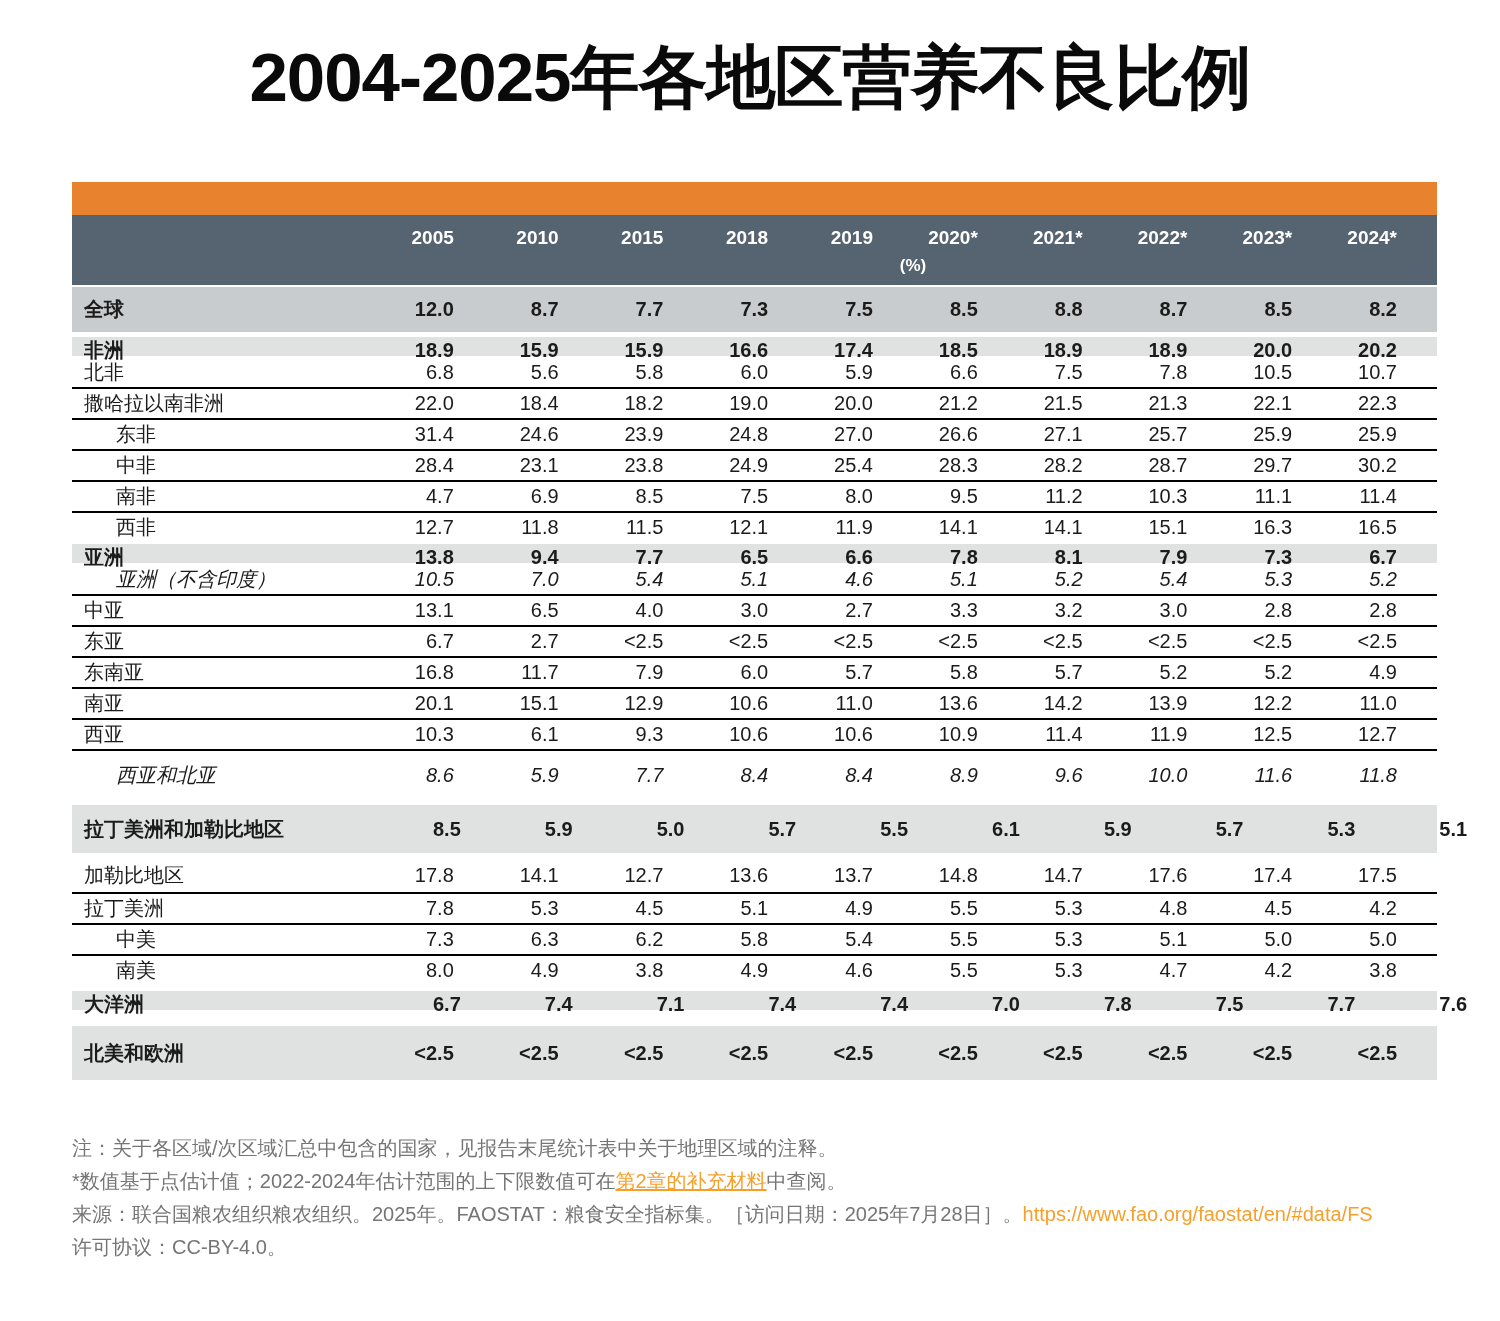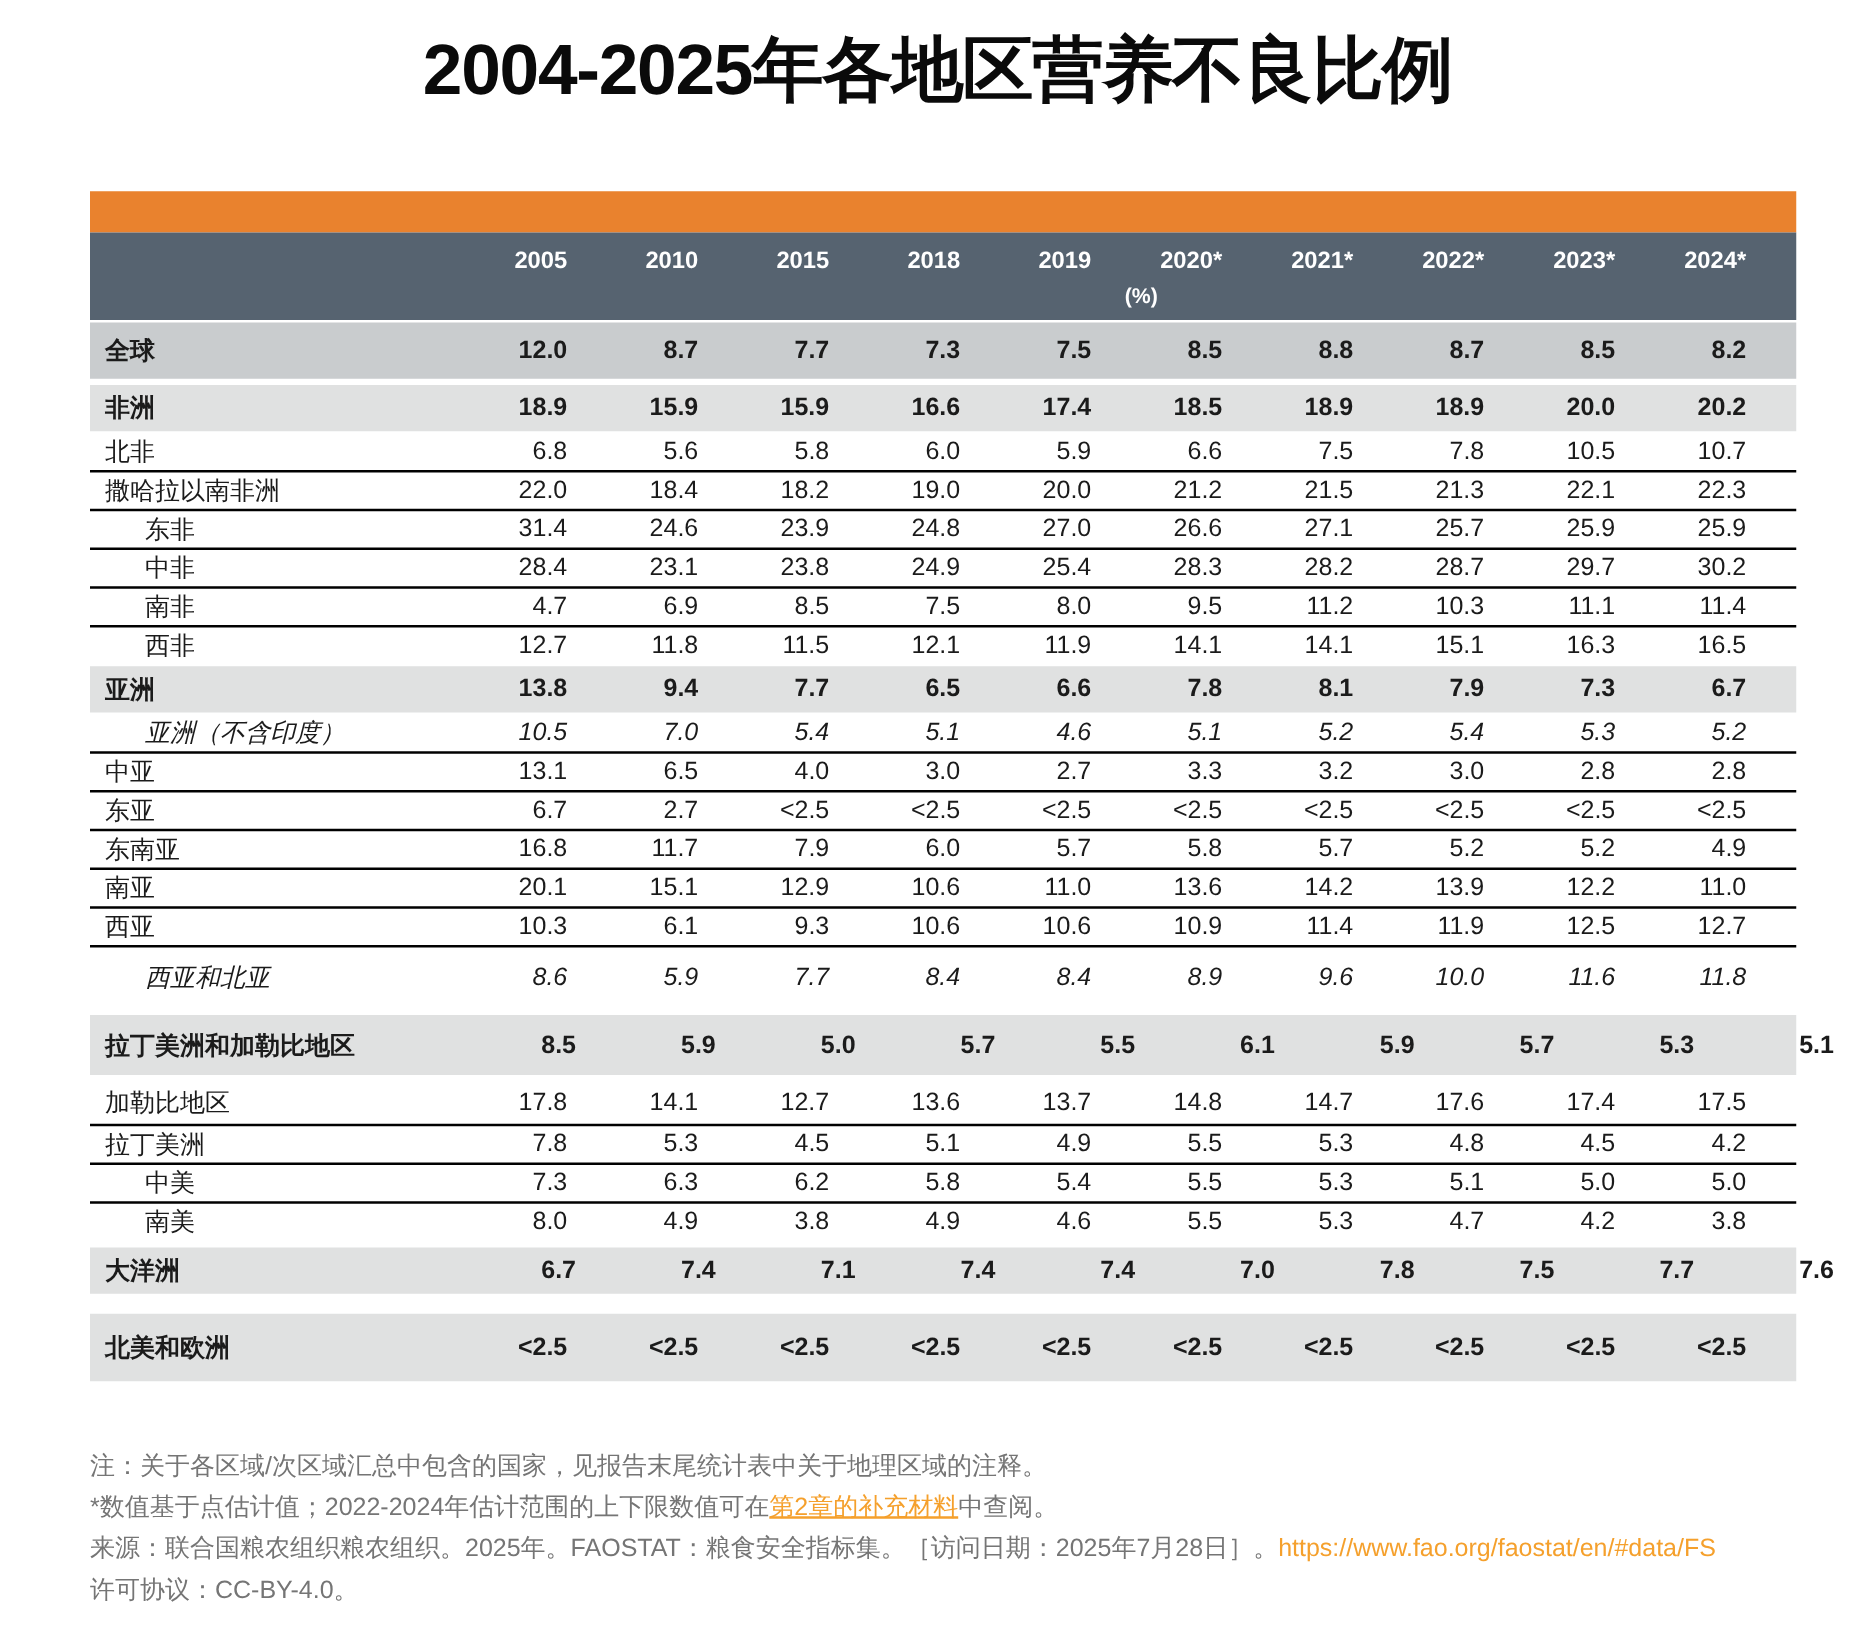--- a/index.html
+++ b/index.html
@@ -2,23 +2,23 @@
 <html><head>
 <meta charset="utf-8">
 <style>
   html,body{margin:0;padding:0;}
   body{
     width:1500px;height:1321px;background:#ffffff;
     font-family:"Liberation Sans","DejaVu Sans",sans-serif;
     color:#1b1b1b;
   }
   .page-title{
-    margin:18px 0 0 0;
+    margin:32px 0 0 0;
     text-align:center;
-    font-size:57px;
+    font-size:69px;
     font-weight:bold;
     letter-spacing:-1px;
     color:#0a0a0a;
   }
   .table-wrap{
     position:relative;
     margin:58px auto 0 72px;
     width:1365px;
   }
   .accent-bar{
@@ -68,21 +68,21 @@
   .row .value{
     text-align:right;
     padding-right:40px;
   }
   .row.border{border-bottom:2px solid #000000;}
   .row.plainshort{height:29px;}
   .row.bold .label,.row.bold .value{font-weight:bold;}
   .row.italic .label,.row.italic .value{font-style:italic;}
   .row.indent .label{padding-left:44px;}
   .row.shade-dark{background:#C9CCCE;height:45px;margin:2px 0 3px 0;}
-  .row.shade-light{background:#E0E1E1;height:37px;margin:2px 0 2px 0;}
+  .row.shade-light{background:#E0E1E1;height:19px;margin:2px 0 2px 0;}
   .row.tall{height:48px;}
   .row.tall-mid{height:35px;}
   .row.gap{margin-top:6px;margin-bottom:6px;gap:44px;}
   .row.gap-big{margin-top:10px;margin-bottom:0;height:54px;}
   .footnotes{
     margin:52px 60px 0 72px;
     font-size:20px;
     line-height:33px;
     color:#757575;
   }

